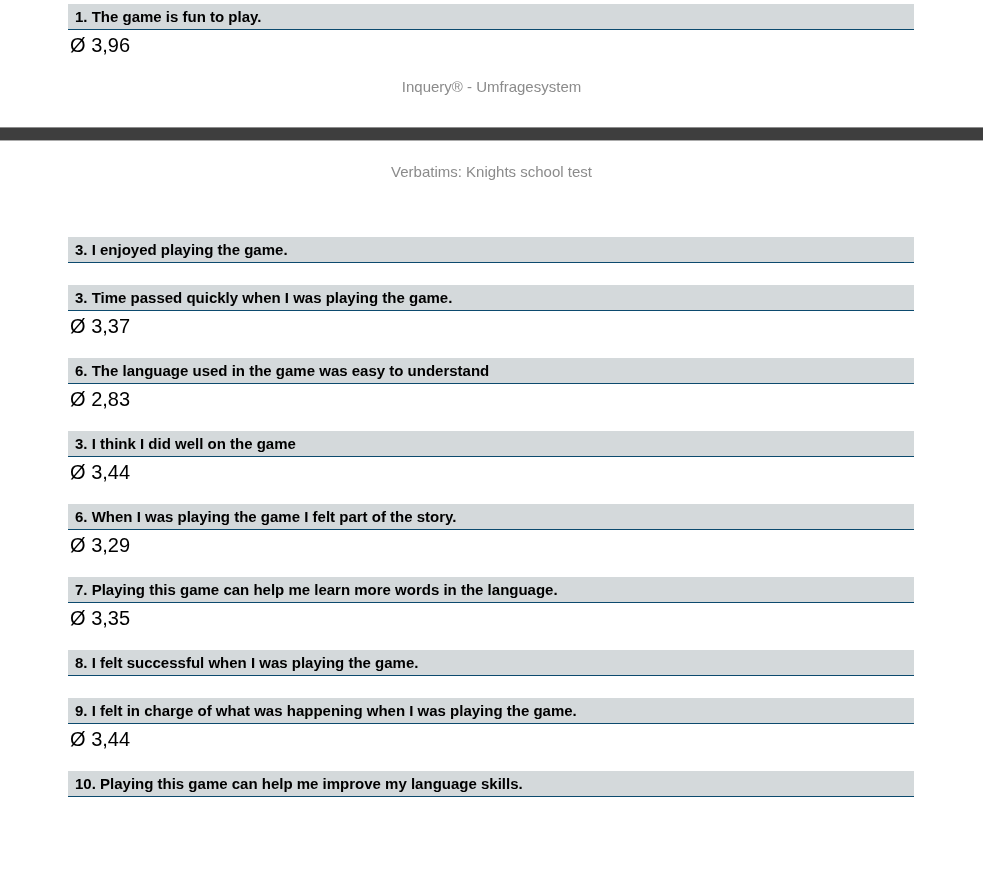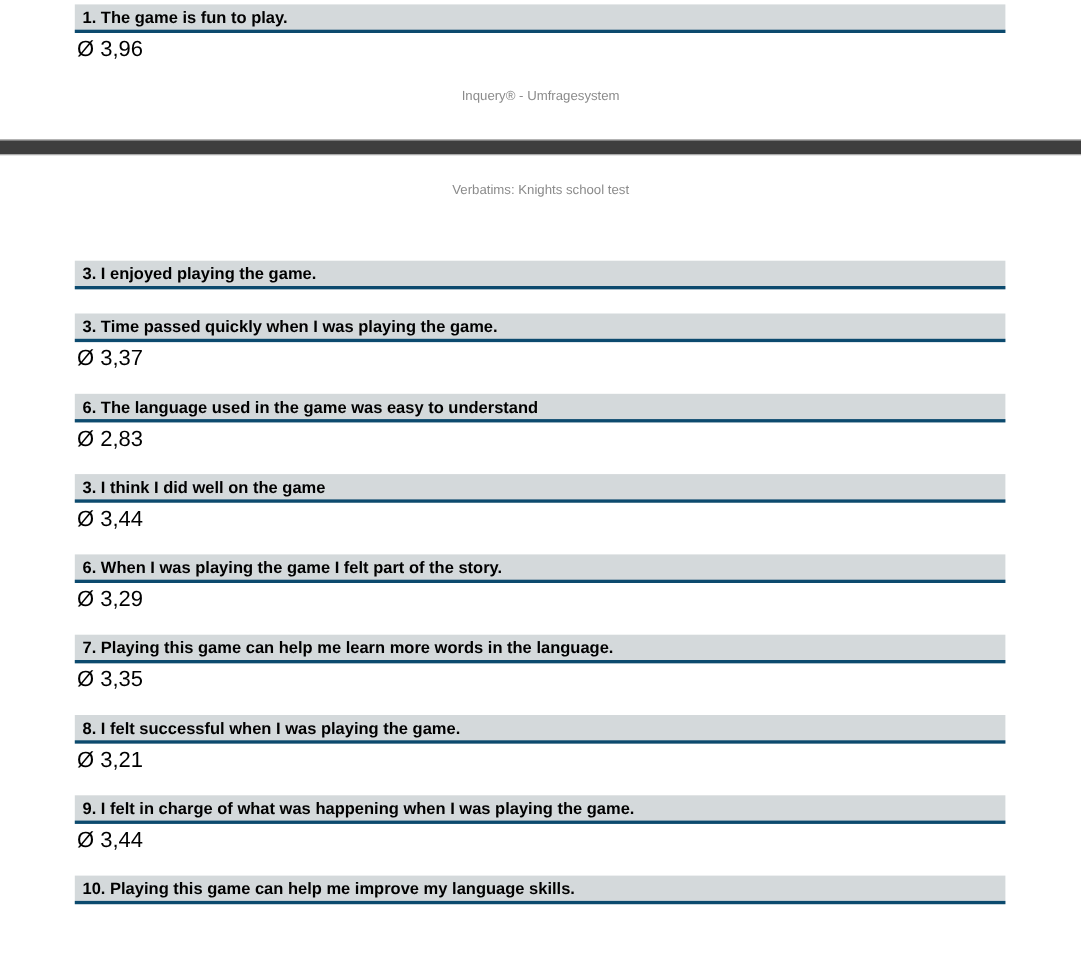--- a/index.html
+++ b/index.html
@@ -15,37 +15,37 @@
   .q-col {
     margin-left: 68px;
     width: 846px;
   }
   .q-block { margin-bottom: 22px; }
   .q-block:last-child { margin-bottom: 0; }
   .q-header {
     background: #d4d9db;
     height: 26px;
     line-height: 25px;
-    border-bottom: 3px solid #0c4a6e;
+    border-bottom: 1px solid #0c4a6e;
     padding-left: 7px;
     font-size: 15px;
     font-weight: bold;
     white-space: nowrap;
     overflow: hidden;
   }
   .q-avg {
     margin-top: 5px;
     padding-left: 2px;
     font-size: 20px;
     height: 20px;
     line-height: 20px;
   }
   .centered-muted {
     text-align: center;
-    font-size: 12px;
+    font-size: 15px;
     color: #8b8b8b;
     height: 16px;
     line-height: 16px;
   }
   .page1 { padding-top: 4px; }
   .page-footer { margin-top: 24px; }
   .page-separator {
     margin-top: 32px;
     height: 14px;
     background: #3e3e3e;
@@ -127,23 +127,20 @@
       </div>
       <div class="q-avg">
         <span>Ø</span> <span>3,35</span>
       </div>
     </div>
 
     <div class="q-block">
       <div class="q-header">
         <span>8. I felt successful when I was playing the game.</span>
       </div>
-      <div class="q-avg">
-        <span>Ø</span> <span>3,21</span>
-      </div>
     </div>
 
     <div class="q-block">
       <div class="q-header">
         <span>9. I felt in charge of what was happening when I was playing the game.</span>
       </div>
       <div class="q-avg">
         <span>Ø</span> <span>3,44</span>
       </div>
     </div>

